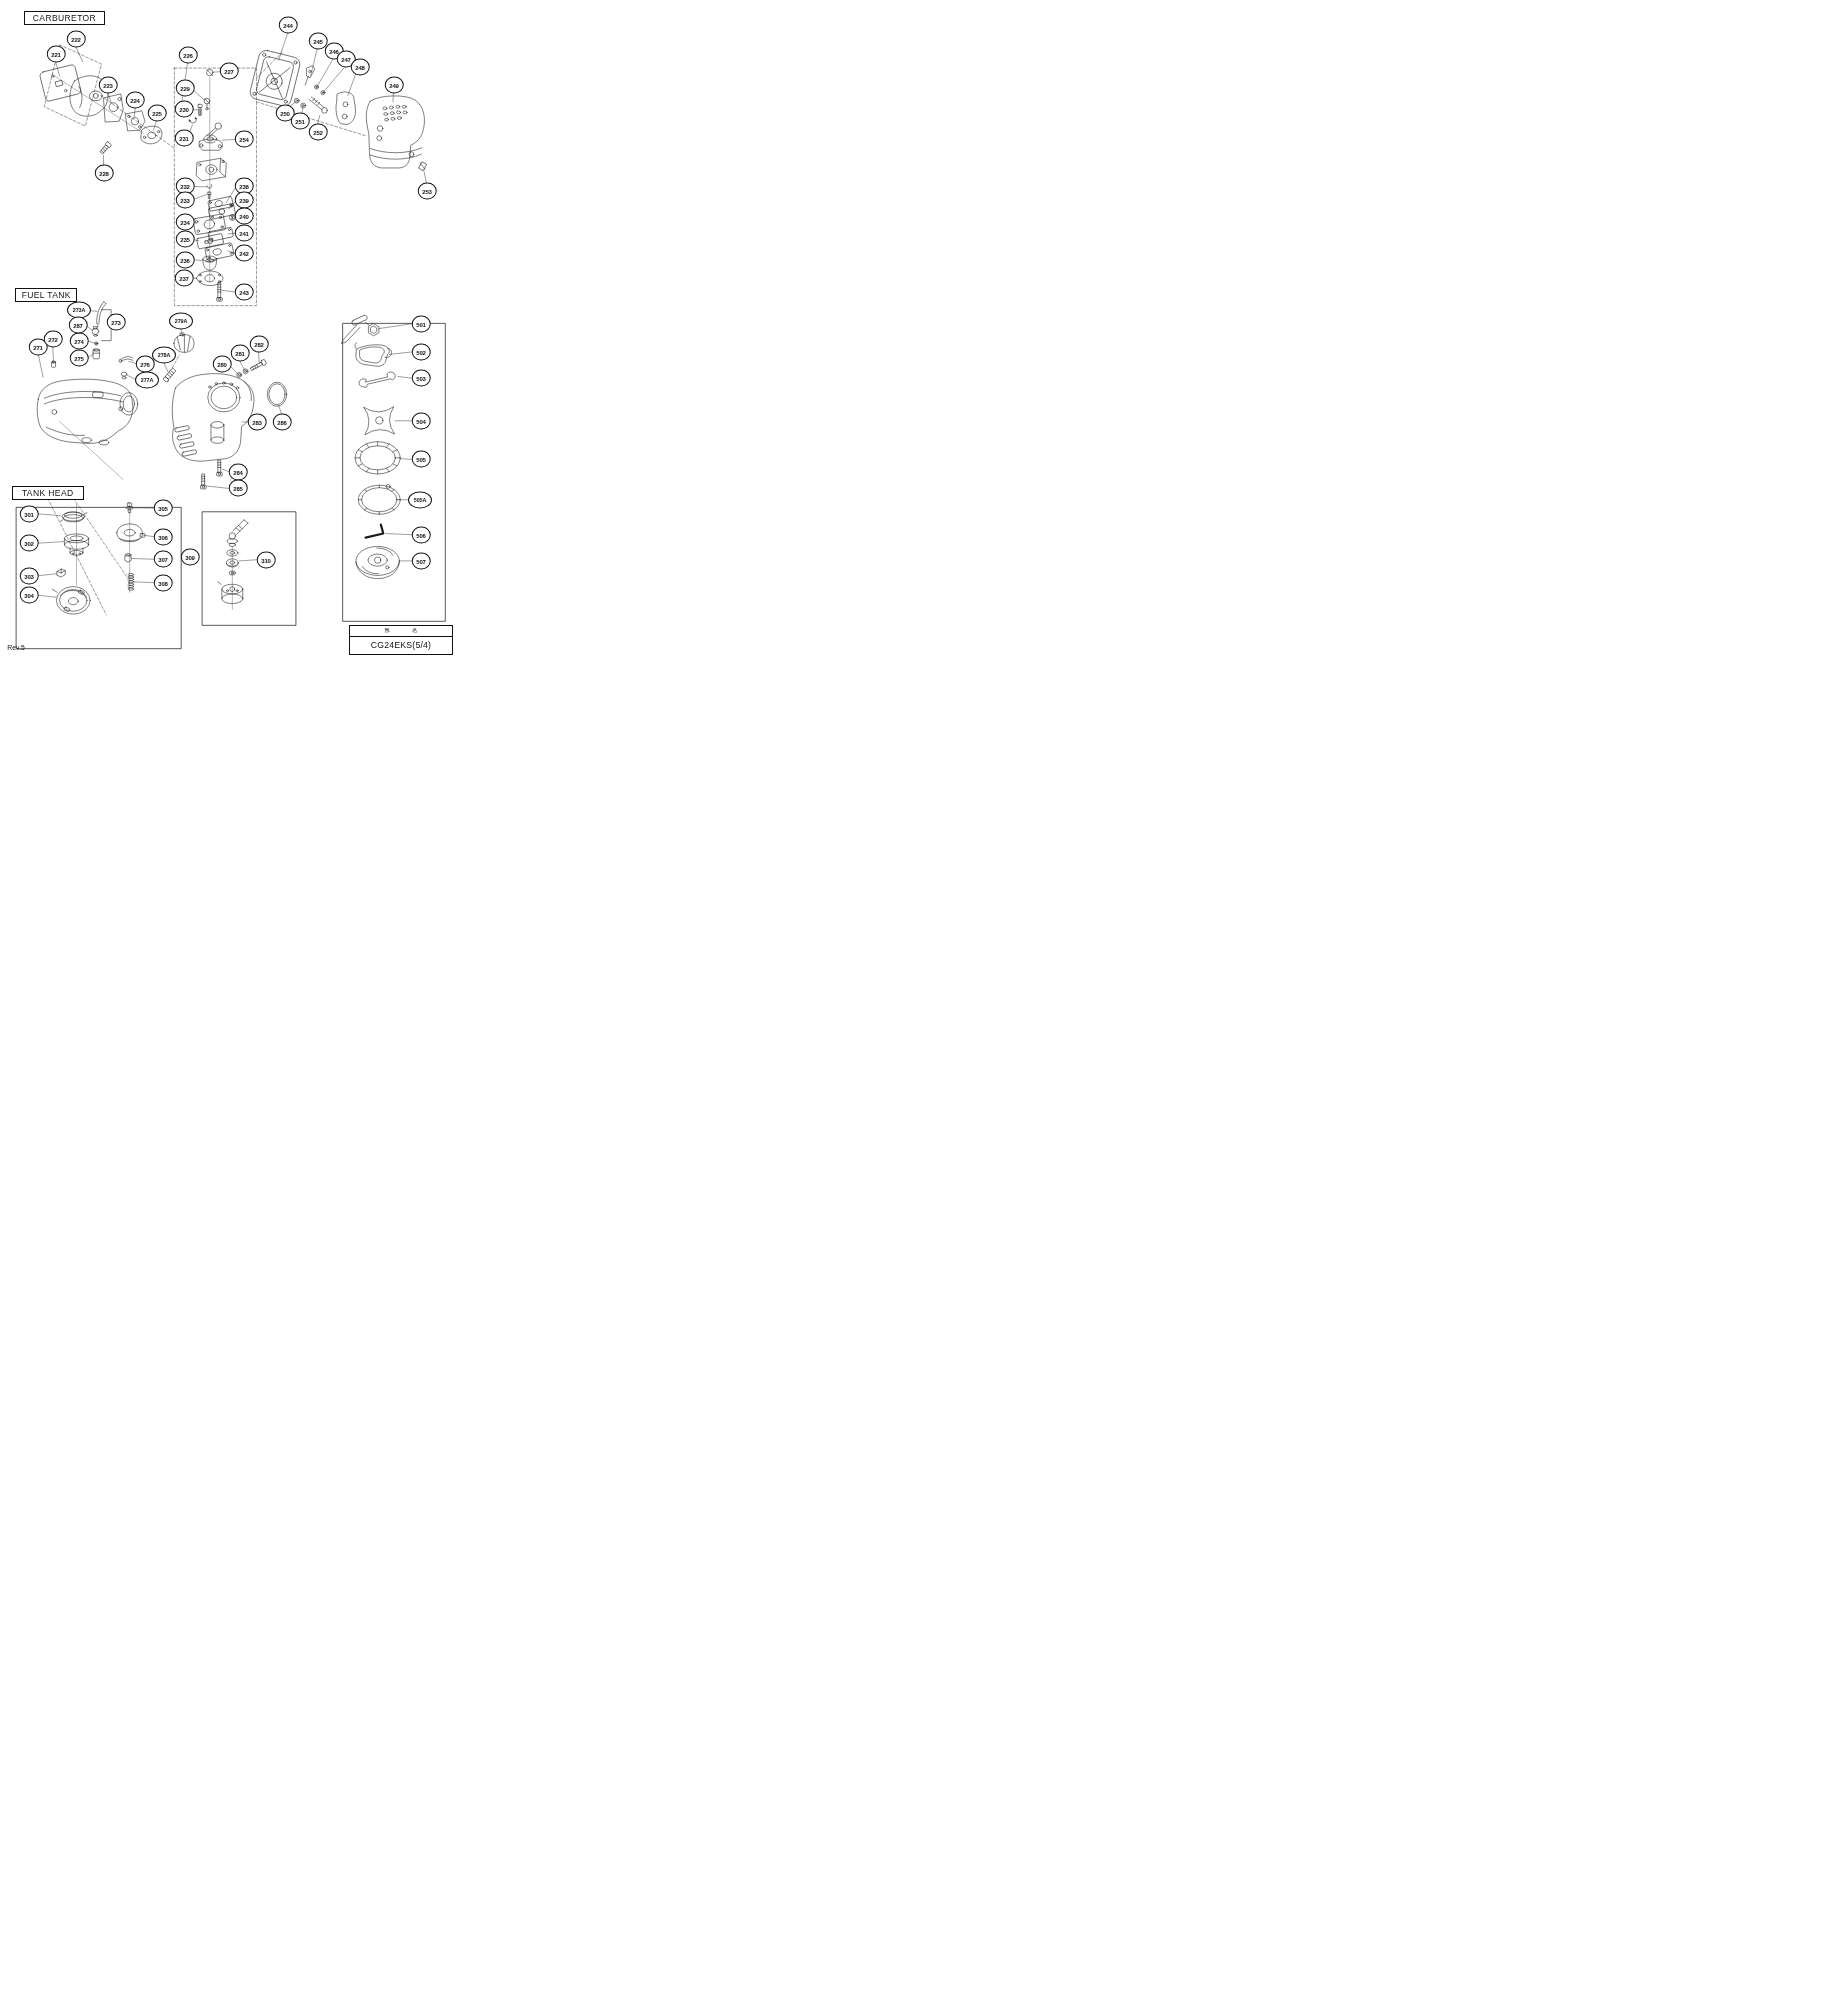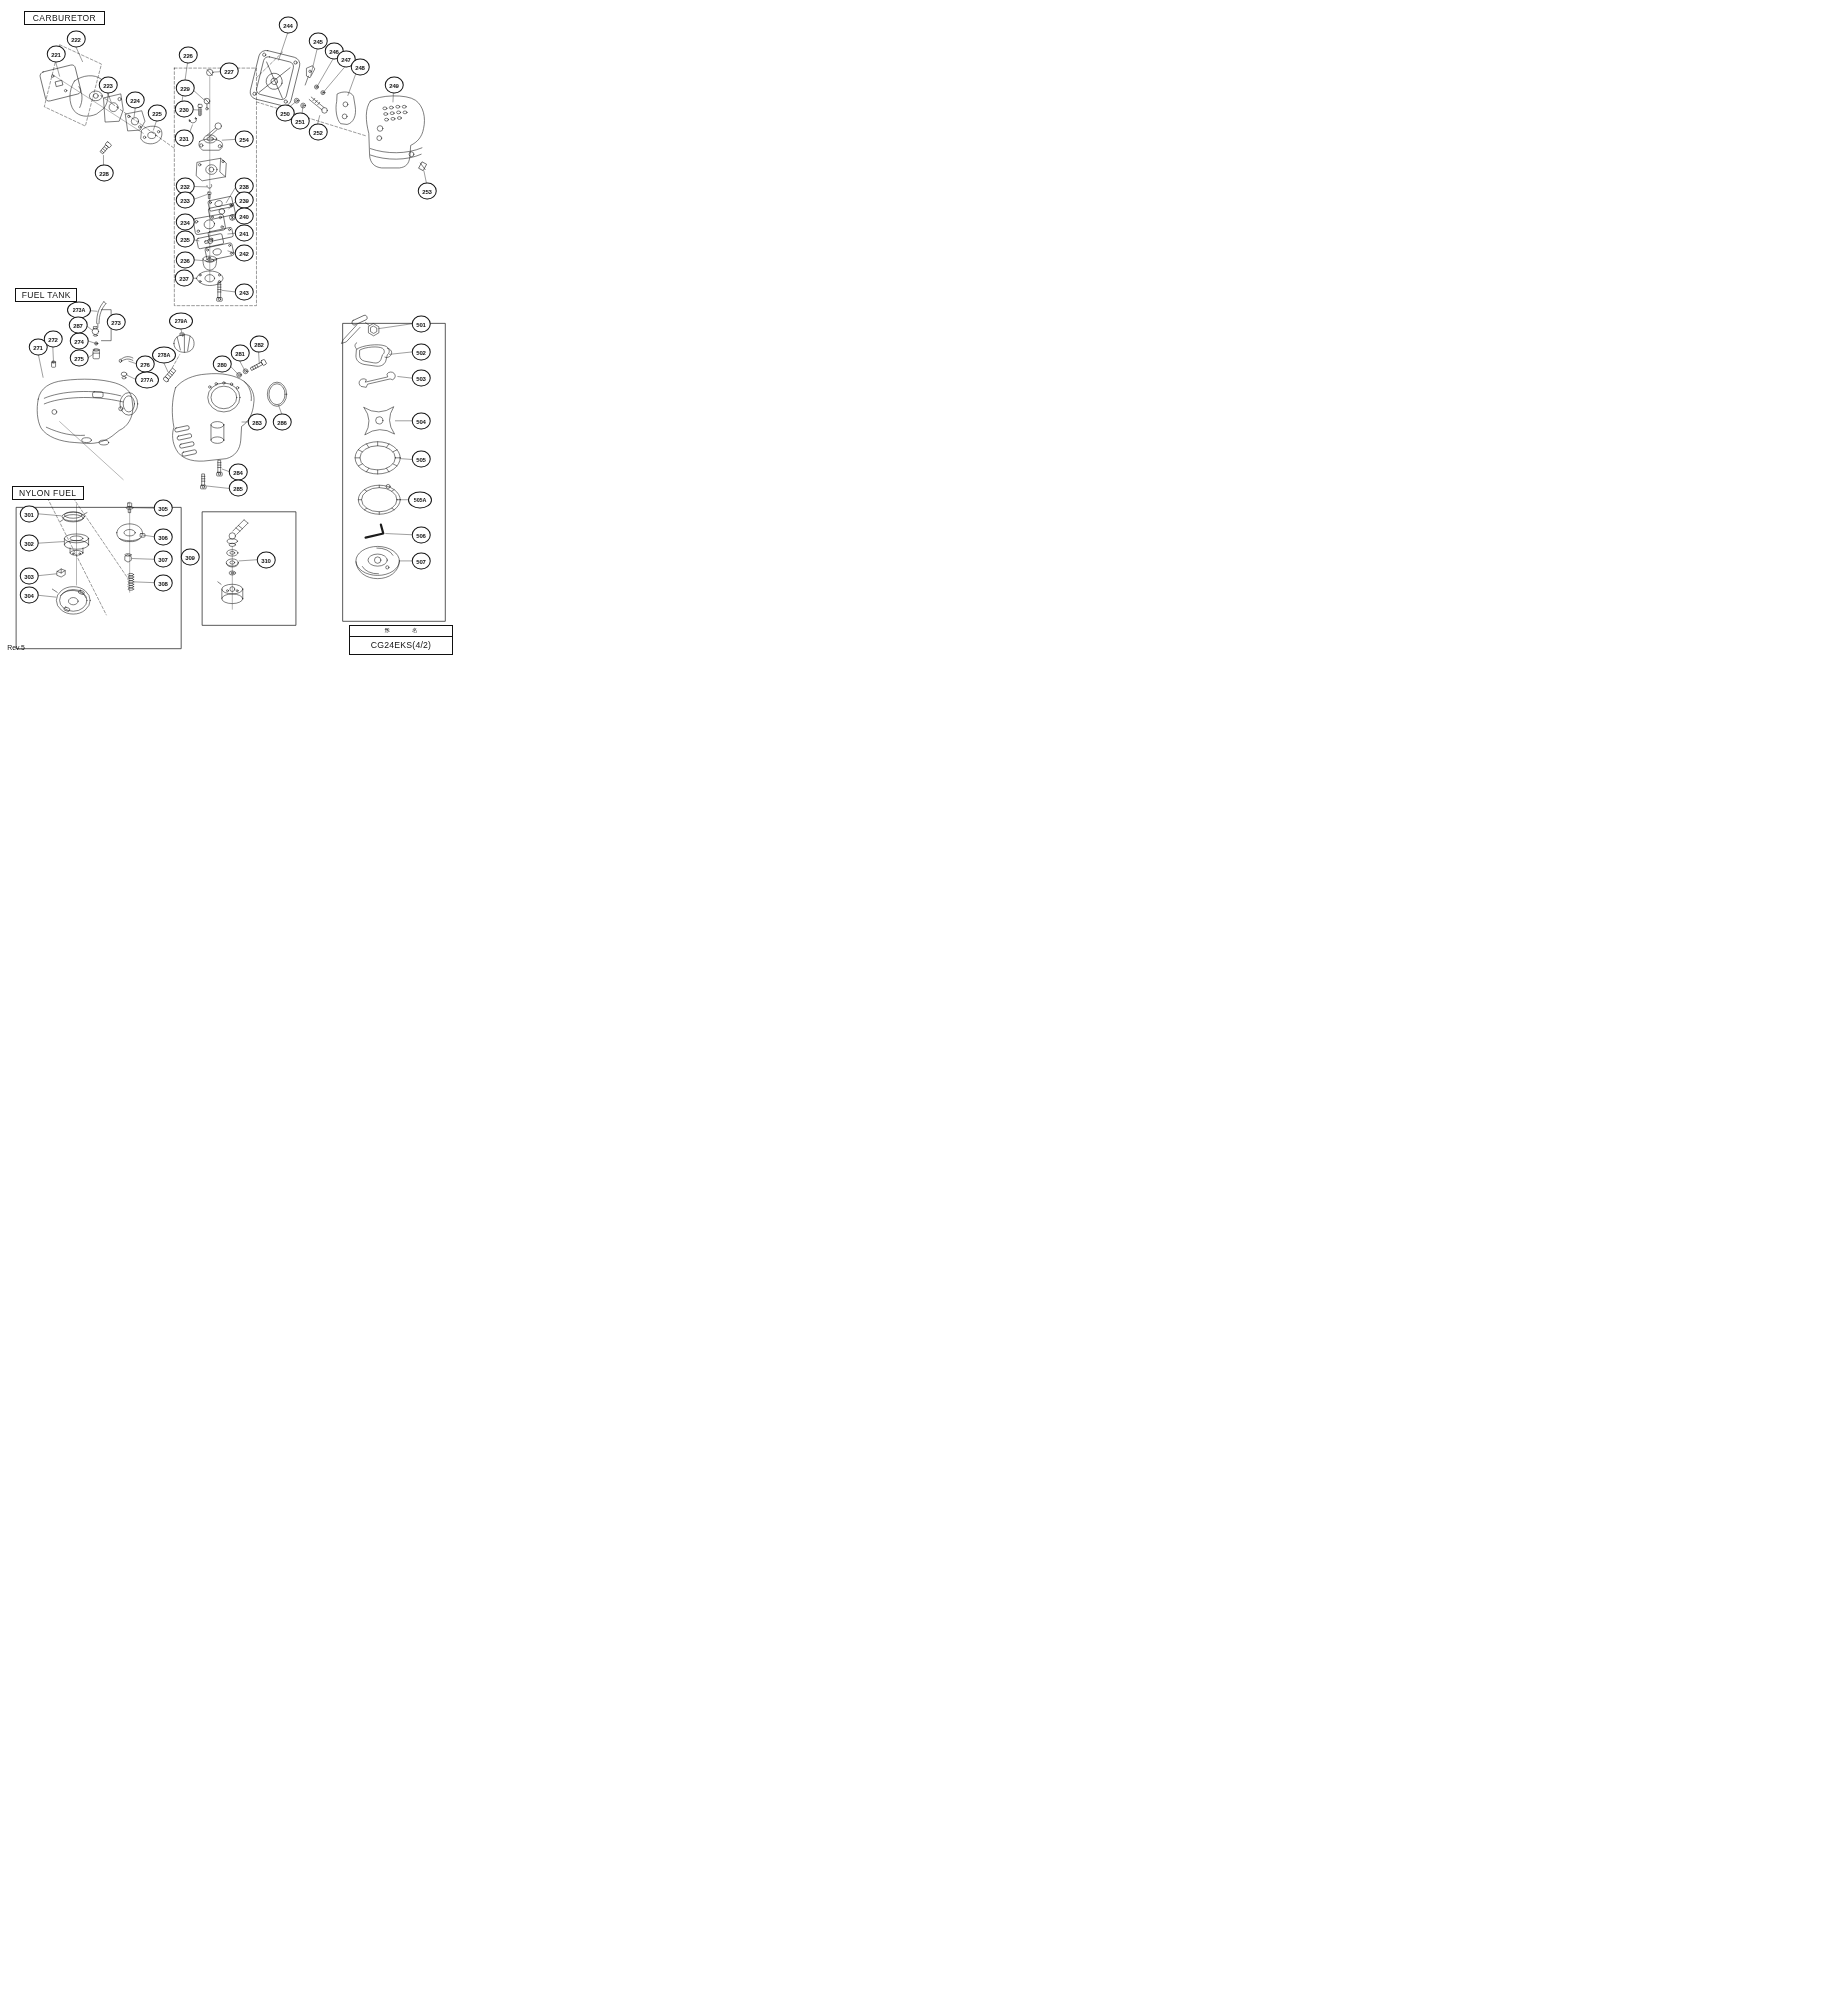--- a/index.html
+++ b/index.html
@@ -606,21 +606,21 @@
     <line x1="1022" y1="1140" x2="995" y2="1138"></line>
           <line x1="1017" y1="1240" x2="995" y2="1240"></line>
     <line x1="1023" y1="1327" x2="958" y2="1324"></line>
           <line x1="1023" y1="1392" x2="993" y2="1392"></line>
   </g>
 </g>
 </svg>
 
 <div class="sec" style="left:24px;top:11px;width:79px">CARBURETOR</div>
 <div class="sec" style="left:15.3px;top:288px;width:60px">FUEL TANK</div>
-<div class="sec" style="left:11.7px;top:486px;width:70px">NYLON FUEL</div>
+<div class="sec" style="left:11.7px;top:486px;width:70px">TANK HEAD</div>
 
 <div class="co" style="left:56px;top:54px">221</div>
 <div class="co" style="left:76px;top:39px">222</div>
 <div class="co" style="left:108px;top:85px">223</div>
 <div class="co" style="left:135px;top:100px">224</div>
 <div class="co" style="left:157px;top:113px">225</div>
 <div class="co" style="left:188px;top:55px">226</div>
 <div class="co" style="left:229px;top:71px">227</div>
 <div class="co" style="left:104px;top:173px">228</div>
 <div class="co" style="left:185px;top:88px">229</div>
@@ -687,19 +687,19 @@
 <div class="co" style="left:421px;top:459px">505</div>
 <div class="co w" style="left:420px;top:500px">505A</div>
 <div class="co" style="left:421px;top:535px">506</div>
 <div class="co" style="left:421px;top:561px">507</div>
 
 <div class="mtable">
   <div class="hd">
     <span>形</span>
     <span>名</span>
   </div>
-  <div class="bd">CG24EKS(4/2)</div>
+  <div class="bd">CG24EKS(5/4)</div>
 </div>
 
 <div class="rev">Rev.5</div>
 
 </div>
 
 
 </body></html>

